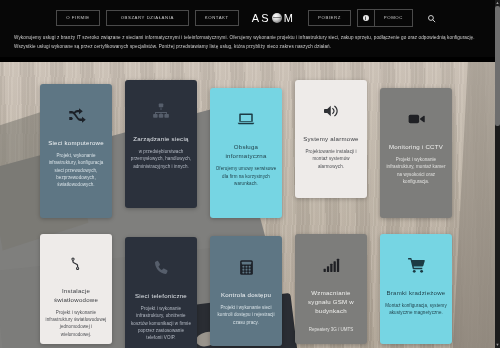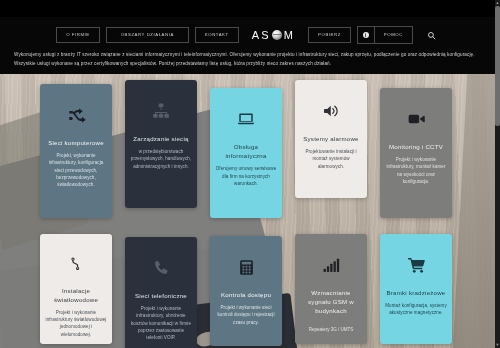--- a/index.html
+++ b/index.html
@@ -6,21 +6,21 @@
   html, body {
     width: 500px; height: 348px;
     overflow: hidden;
     font-family: "Liberation Sans", sans-serif;
     background: #000;
   }
   .page { position: relative; width: 500px; height: 348px; overflow: hidden; }
 
   
   .topbar {
-    position: absolute; top: 17px; left: 0; width: 500px; height: 57px;
+    position: absolute; top: 0; left: 0; width: 500px; height: 57px;
     background: #070707; z-index: 20;
   }
   .nav {
     display: flex; align-items: center; justify-content: center;
     gap: 6px; height: 30px; padding-top: 6px;
   }
   .navbtn {
     border: 1px solid #4a4a4a;
     color: #cfcfcf;
     font-size: 4.3px;

